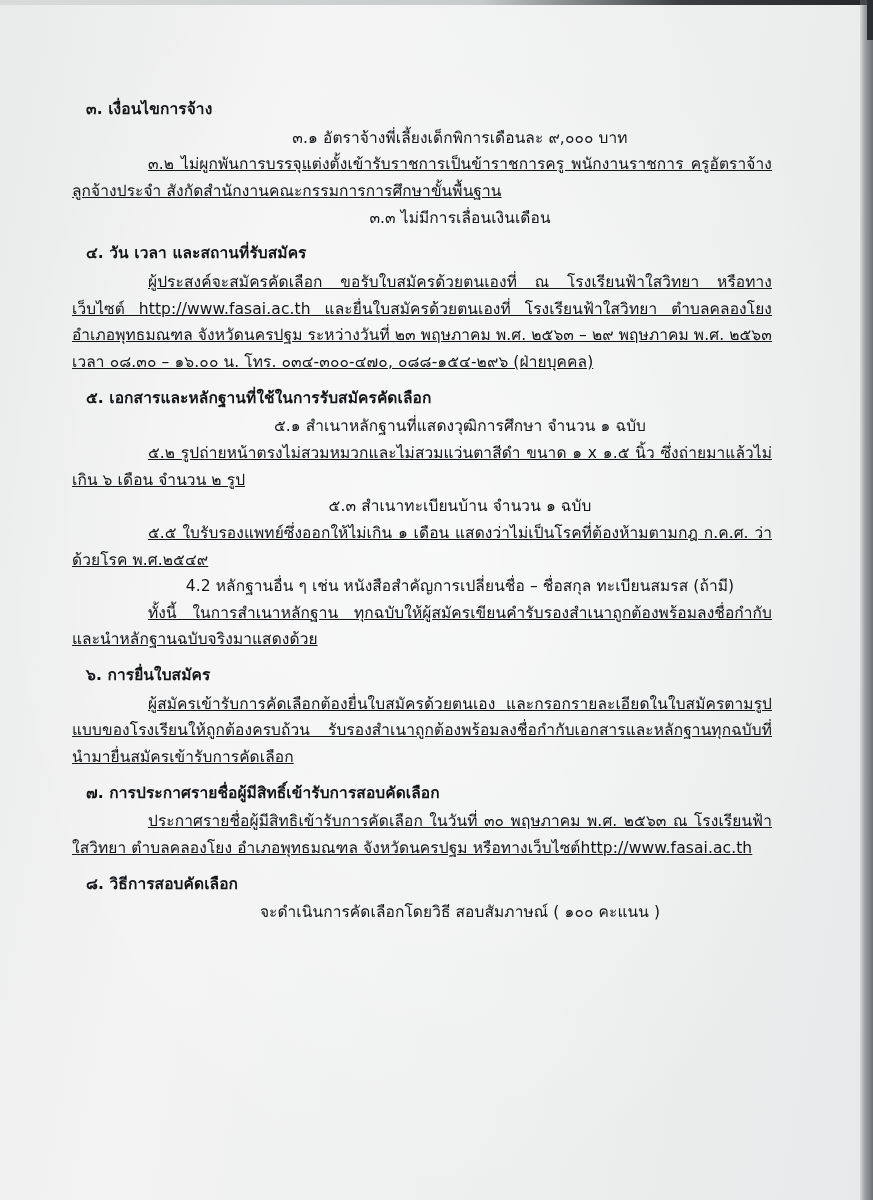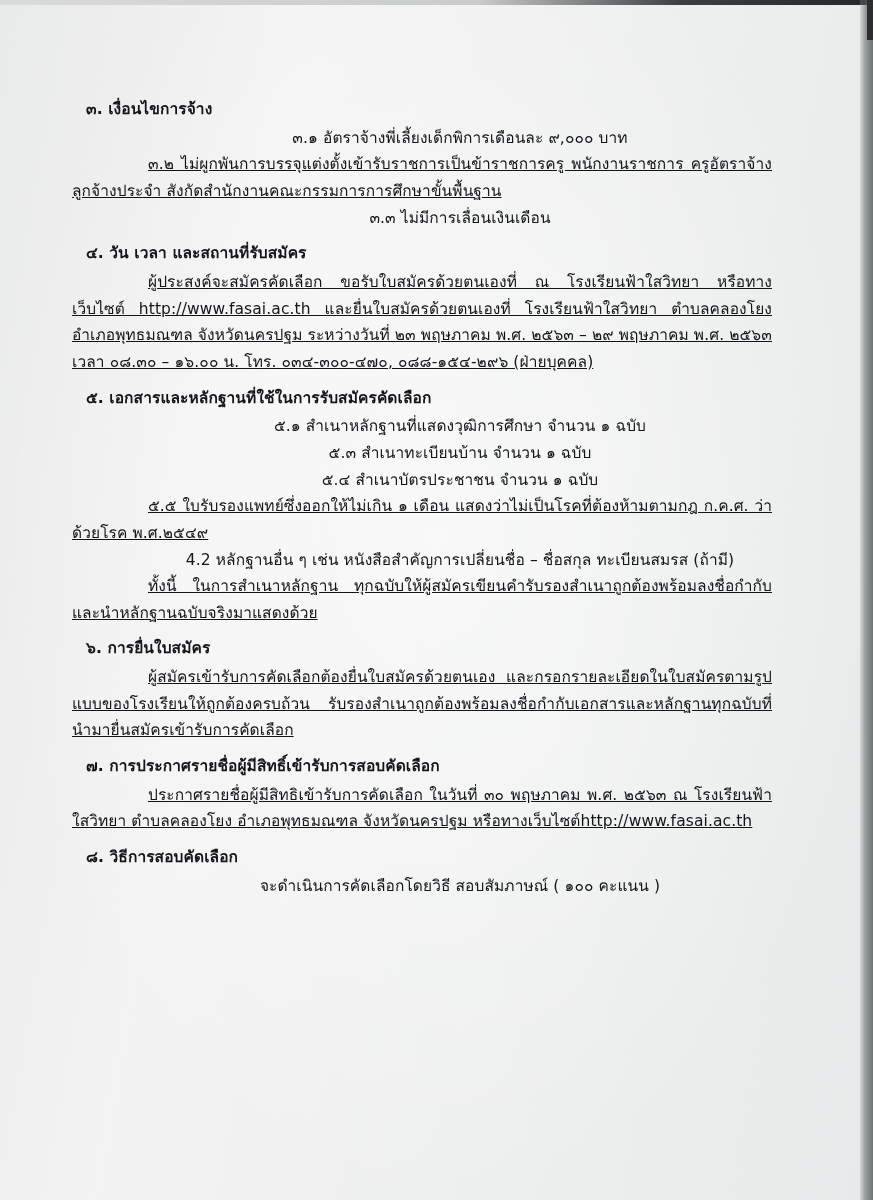--- a/index.html
+++ b/index.html
@@ -116,22 +116,22 @@
       </div>
 
       <div class="section">
         <div class="heading">๔. วัน เวลา และสถานที่รับสมัคร</div>
         <p class="para just">ผู้ประสงค์จะสมัครคัดเลือก ขอรับใบสมัครด้วยตนเองที่ ณ  โรงเรียนฟ้าใสวิทยา หรือทางเว็บไซต์ http://www.fasai.ac.th  และยื่นใบสมัครด้วยตนเองที่ โรงเรียนฟ้าใสวิทยา ตำบลคลองโยง อำเภอพุทธมณฑล จังหวัดนครปฐม ระหว่างวันที่ ๒๓ พฤษภาคม พ.ศ. ๒๕๖๓ – ๒๙ พฤษภาคม พ.ศ. ๒๕๖๓ เวลา ๐๘.๓๐ – ๑๖.๐๐ น. โทร. ๐๓๔-๓๐๐-๔๗๐, ๐๘๘-๑๕๔-๒๙๖ (ฝ่ายบุคคล)</p>
       </div>
 
       <div class="section">
         <div class="heading">๕. เอกสารและหลักฐานที่ใช้ในการรับสมัครคัดเลือก</div>
         <p class="para">๕.๑ สำเนาหลักฐานที่แสดงวุฒิการศึกษา  จำนวน  ๑  ฉบับ</p>
+        <p class="para just">๕.๒ รูปถ่ายหน้าตรงไม่สวมหมวกและไม่สวมแว่นตาสีดำ ขนาด ๑ x ๑.๕  นิ้ว  ซึ่งถ่ายมาแล้วไม่เกิน ๖ เดือน จำนวน ๒ รูป</p>
         <p class="para">๕.๓ สำเนาทะเบียนบ้าน  จำนวน  ๑  ฉบับ</p>
-        <p class="para">๕.๔ สำเนาบัตรประชาชน  จำนวน  ๑  ฉบับ</p>
         <p class="para just">๕.๕ ใบรับรองแพทย์ซึ่งออกให้ไม่เกิน  ๑  เดือน  แสดงว่าไม่เป็นโรคที่ต้องห้ามตามกฎ ก.ค.ศ. ว่าด้วยโรค พ.ศ.๒๕๔๙</p>
         <p class="para">4.2 หลักฐานอื่น ๆ เช่น หนังสือสำคัญการเปลี่ยนชื่อ – ชื่อสกุล ทะเบียนสมรส (ถ้ามี)</p>
         <p class="para just">ทั้งนี้  ในการสำเนาหลักฐาน ทุกฉบับให้ผู้สมัครเขียนคำรับรองสำเนาถูกต้องพร้อมลงชื่อกำกับและนำหลักฐานฉบับจริงมาแสดงด้วย</p>
       </div>
 
       <div class="section">
         <div class="heading">๖. การยื่นใบสมัคร</div>
         <p class="para just">ผู้สมัครเข้ารับการคัดเลือกต้องยื่นใบสมัครด้วยตนเอง และกรอกรายละเอียดในใบสมัครตามรูปแบบของโรงเรียนให้ถูกต้องครบถ้วน รับรองสำเนาถูกต้องพร้อมลงชื่อกำกับเอกสารและหลักฐานทุกฉบับที่นำมายื่นสมัครเข้ารับการคัดเลือก</p>
       </div>
 

